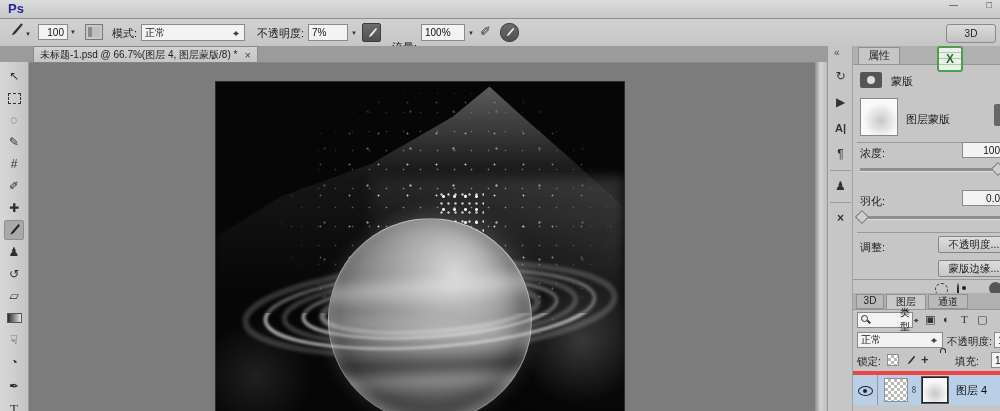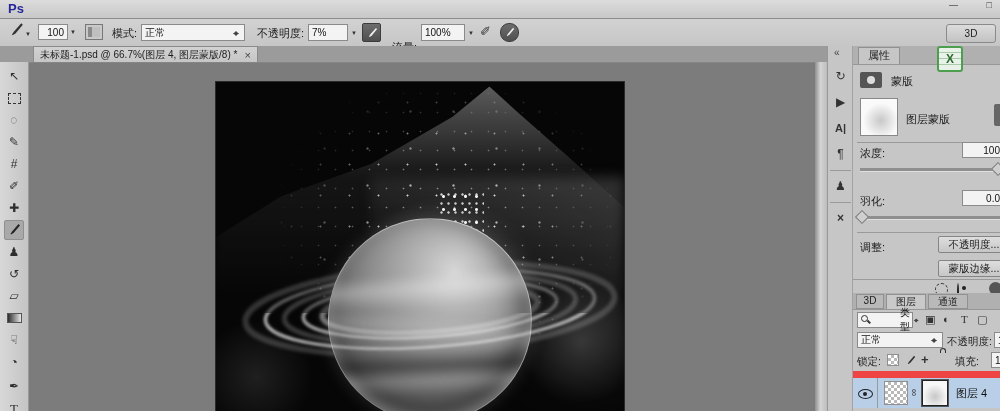--- a/index.html
+++ b/index.html
@@ -351,21 +351,21 @@
           <path d="M13.2 1.2 L14.8 2.8 L7.5 11.5 L4.6 13.2 L4 12.6 L5.8 9.8 Z" fill="#333"></path>
         </svg>
     </span>
     <span class="abs" style="left:68px;top:59px;font-size:13px;font-weight:bold;color:#333;">+</span>
     <span class="abs padlock" style="left:86px;top:59px;"></span>
     <span class="abs" style="left:102px;top:62px;font-size:10.5px;">填充:</span>
     <div class="abs inputbox" style="left:138px;top:59px;width:38px;height:16px;">
       <span class="val">100%</span>
     </div>
 
-    <div class="abs" style="left:0;top:78px;width:147px;height:30px;background:#b9cfe8;border-top:7px solid #ef4444;">
+    <div class="abs" style="left:0;top:78px;width:147px;height:30px;background:#b9cfe8;border-top:4px solid #ef4444;">
       <span class="eye" style="position:absolute;left:5px;top:11px;"></span>
       <div class="abs sep" style="left:24px;top:0;width:1px;height:30px;"></div>
       <div class="checker" style="position:absolute;left:31px;top:3px;width:24px;height:24px;"></div>
       <span style="position:absolute;left:58px;top:9px;font-size:10px;color:#333;display:inline-block;transform:rotate(90deg);">∞</span>
       <div style="position:absolute;left:69px;top:2px;width:26px;height:26px;background:#f7f7f7;border:1px solid #222;outline:1px solid #555;box-sizing:border-box;">
         <div style="width:100%;height:100%;background:radial-gradient(circle at 50% 65%,rgba(160,160,160,.55),transparent 62%);"></div>
       </div>
       <span style="position:absolute;left:103px;top:8px;font-size:11px;color:#111;white-space:nowrap;">图层 4</span>
     </div>
   </div>

